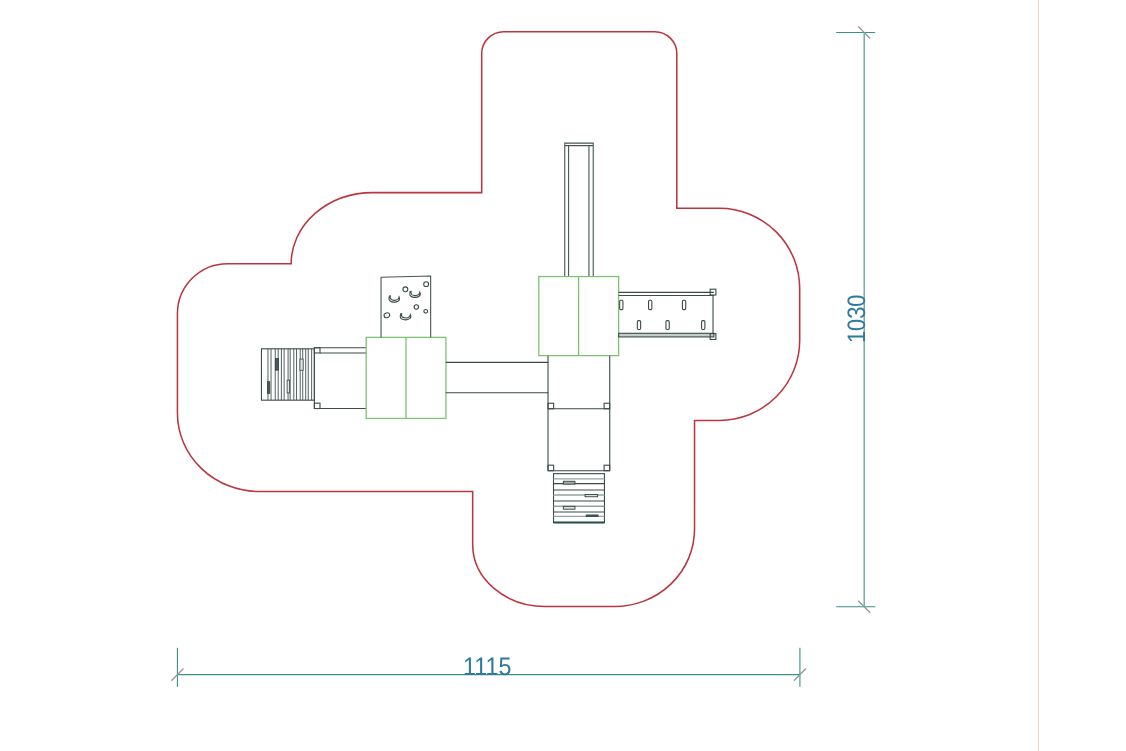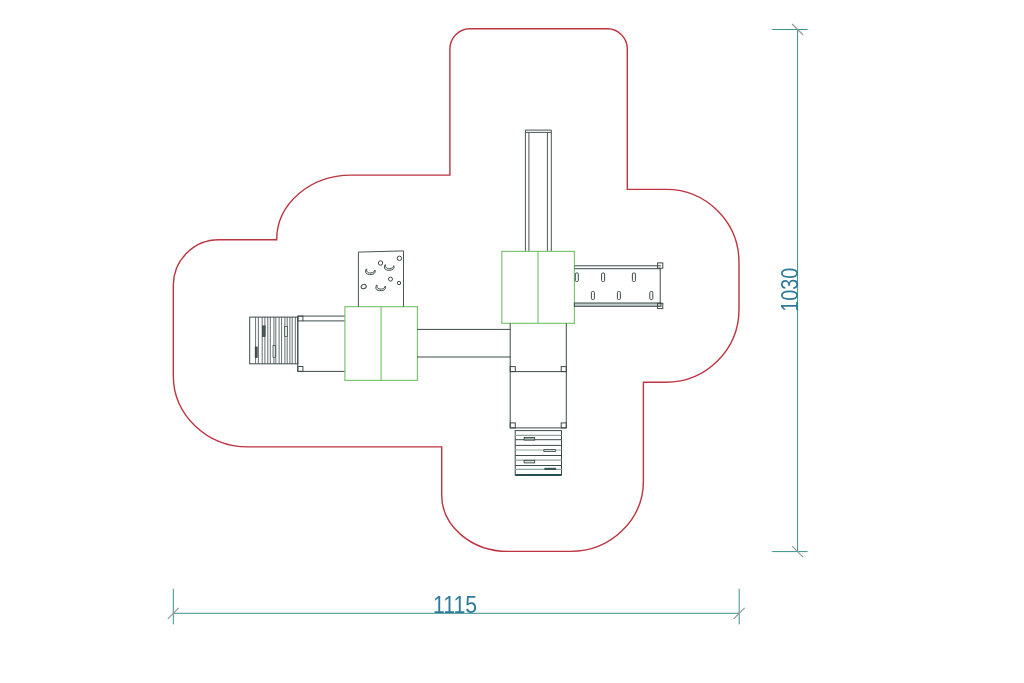--- a/index.html
+++ b/index.html
@@ -1,16 +1,16 @@
 <!DOCTYPE html>
 <html><head>
 <meta charset="utf-8">
 <style>
   html,body{margin:0;padding:0;background:#ffffff;}
-  .page{width:944px;height:683px;position:relative;background:#a16207;overflow:hidden;margin-left:12px;}
+  .page{width:944px;height:683px;position:relative;background:#a16207;overflow:hidden;}
   text{font-family:"Liberation Sans", sans-serif;}
 </style>
 </head>
 <body>
 <div class="page">
 <svg width="1024" height="683" viewBox="0 0 1024 683" xmlns="http://www.w3.org/2000/svg">
 
   <rect x="0" y="0" width="1024" height="683" fill="#ffffff"></rect>
 
   <path d="M 437.9,48.8

